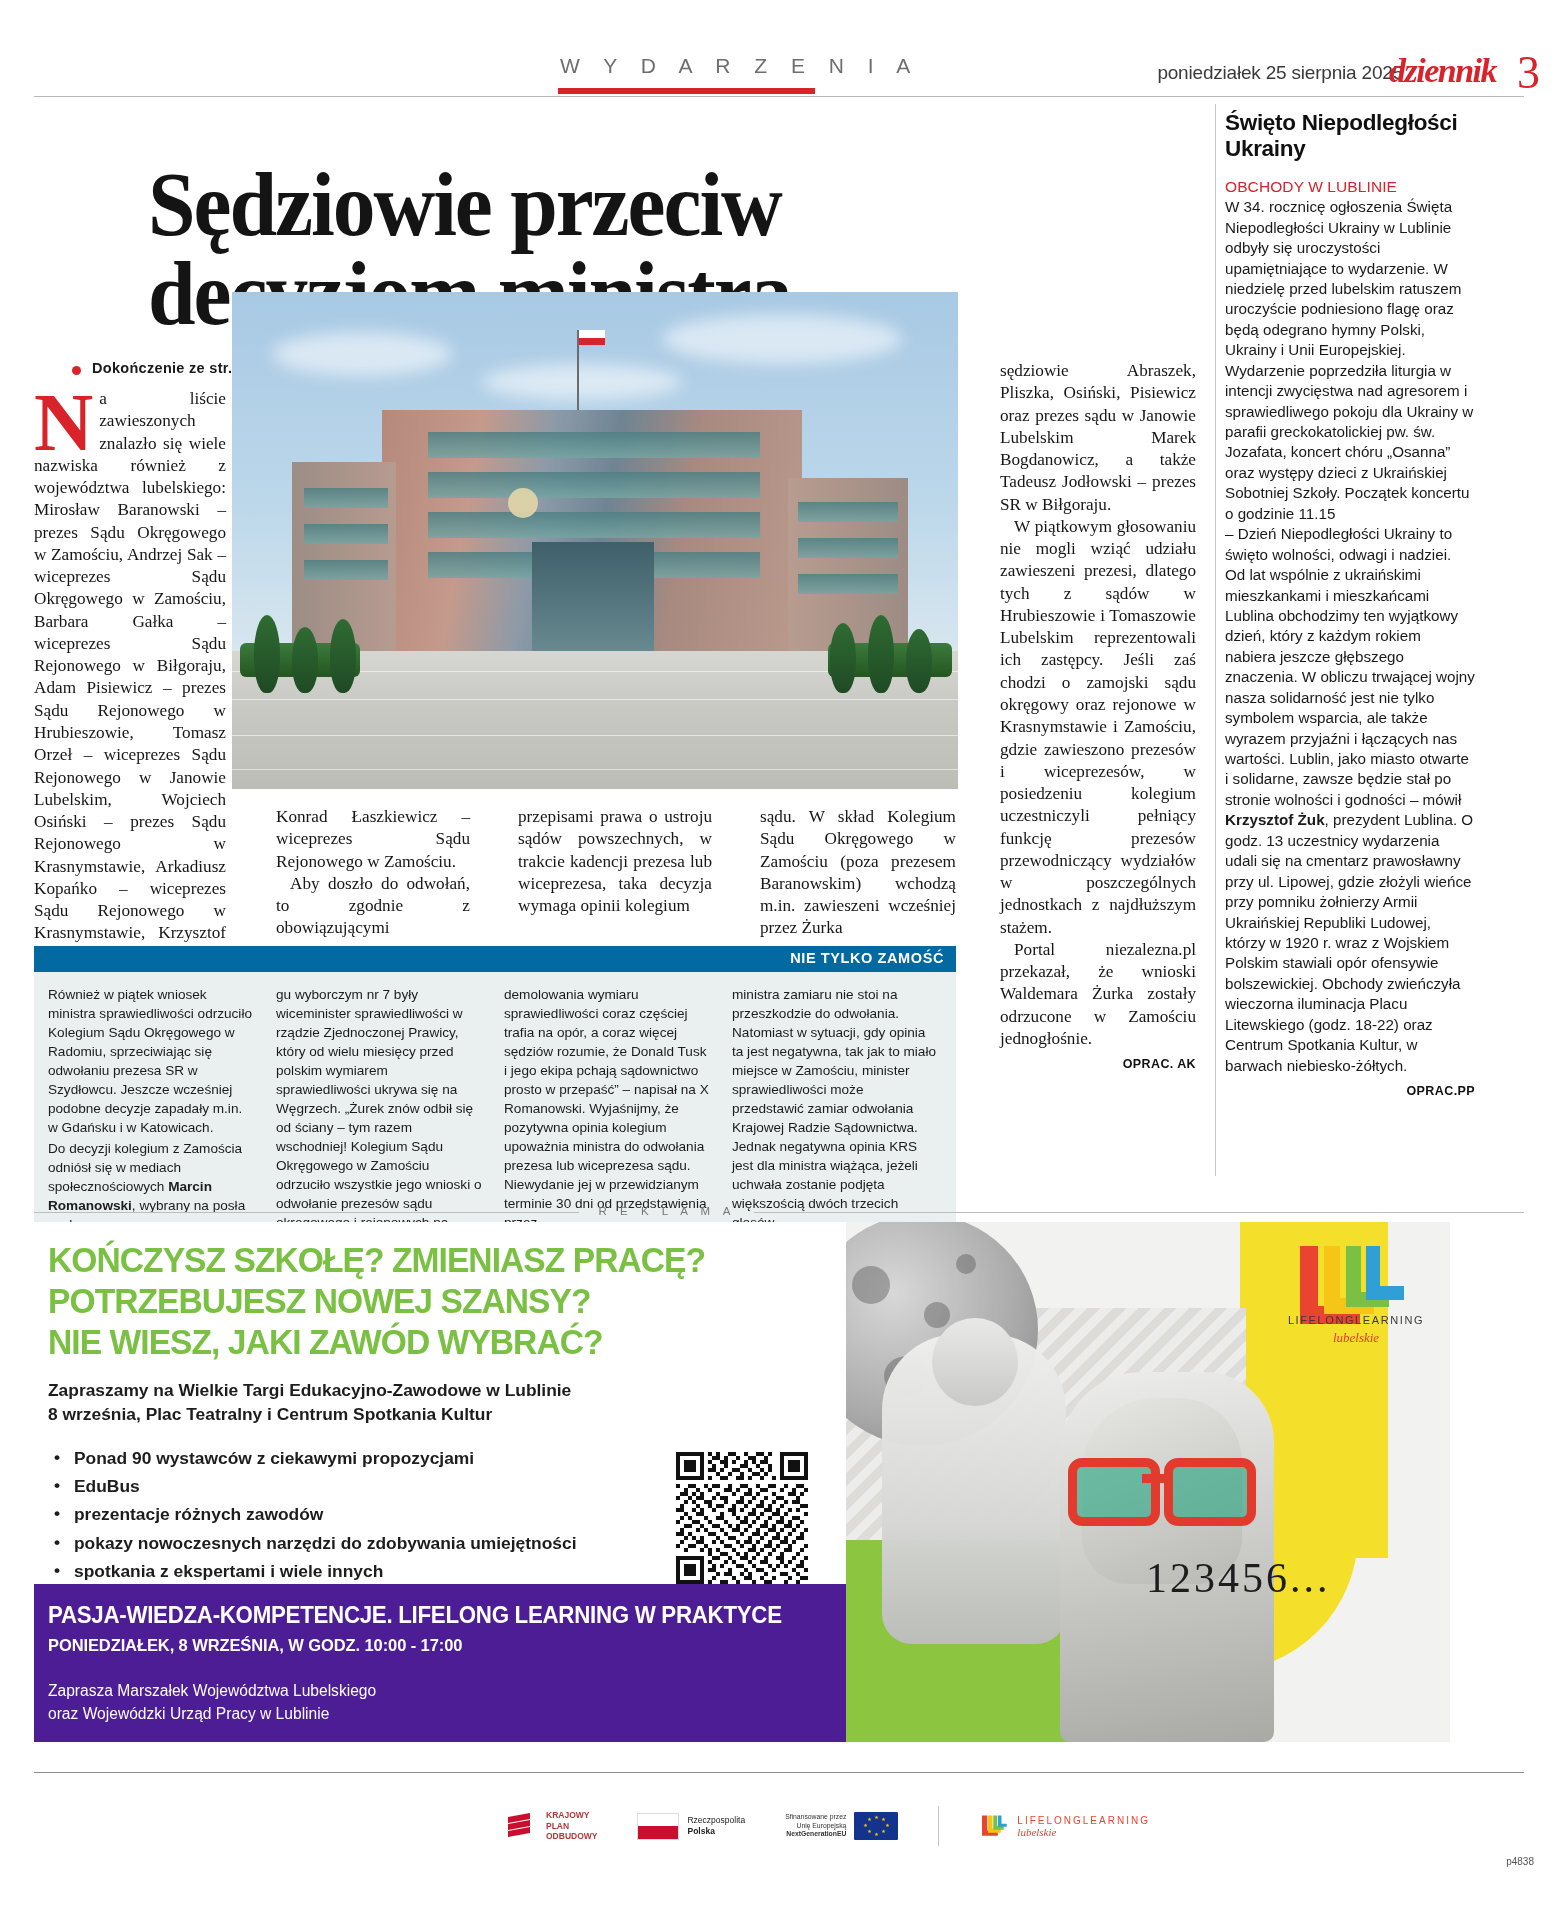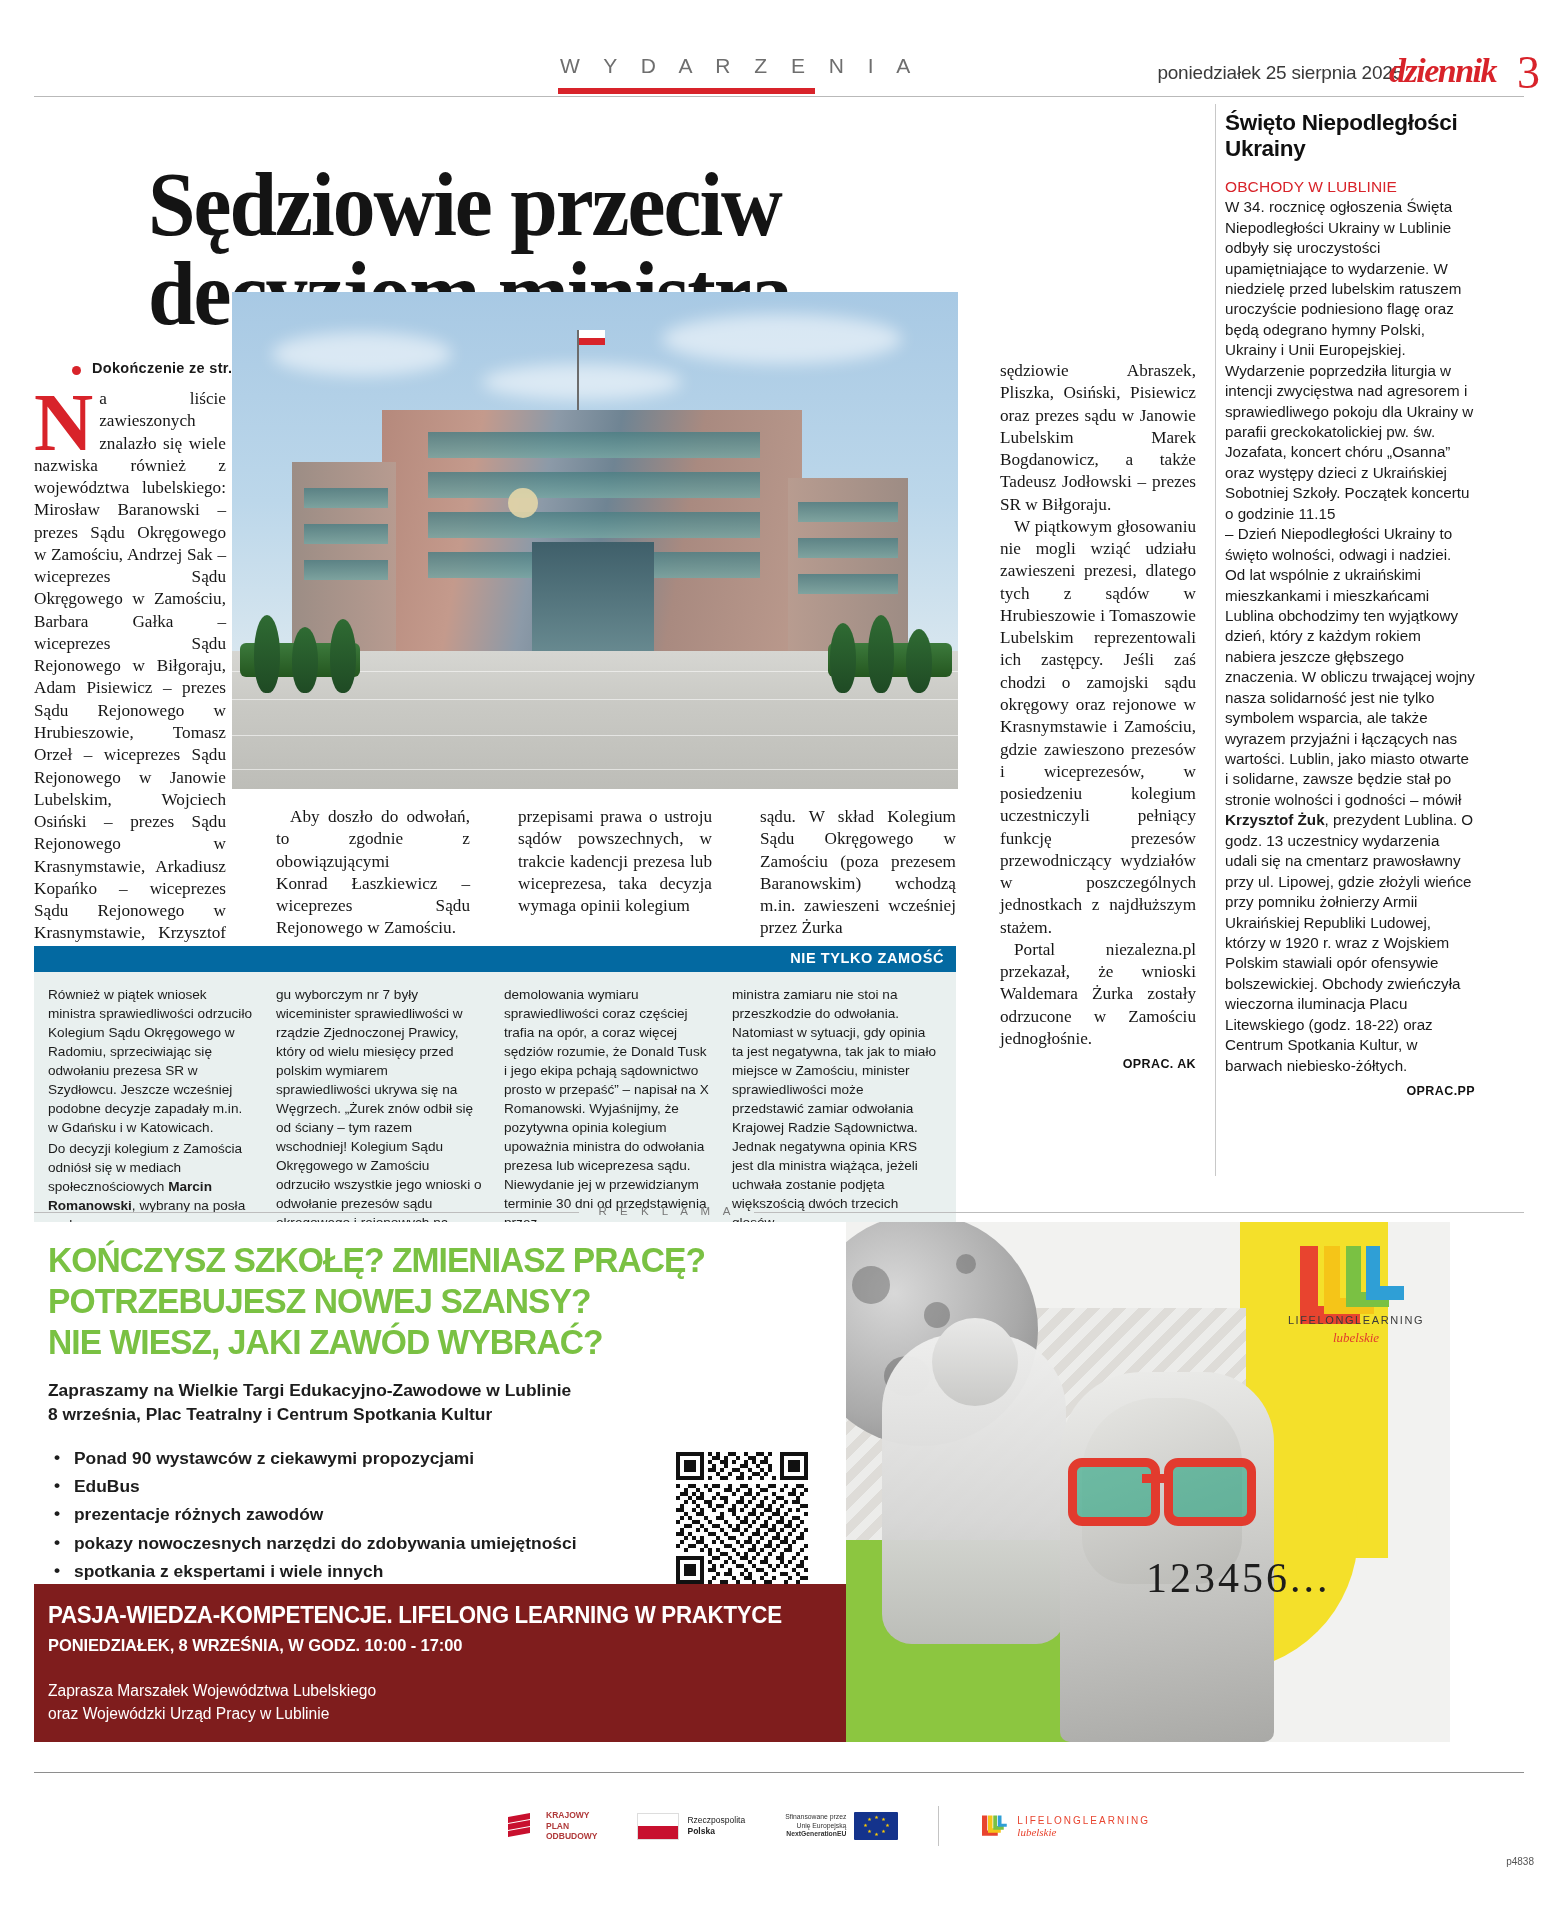--- a/index.html
+++ b/index.html
@@ -184,21 +184,21 @@
   }
   .ad-list{
     position:absolute;left:16px;top:222px;width:640px;margin:0;padding:0;list-style:none;
     font-family:"Liberation Sans", sans-serif;font-weight:bold;
     font-size:17.4px;line-height:1.62;color:#1d1d1d;
   }
   .ad-list li{position:relative;padding-left:24px;}
   .ad-list li:before{content:"•";position:absolute;left:4px;top:-1px;color:#1d1d1d;}
 
   .ad-green{
-    position:absolute;left:0;top:362px;width:812px;height:158px;background:#7f1d1d;
+    position:absolute;left:0;top:362px;width:812px;height:158px;background:#4c1d95;
   }
   .ad-green-t1{
     position:absolute;left:14px;top:18px;width:780px;
     font-family:"Liberation Sans", sans-serif;font-weight:bold;font-size:23px;
     color:#ffffff;letter-spacing:-0.3px;transform:scaleX(0.97);transform-origin:left top;
   }
   .ad-green-t2{
     position:absolute;left:14px;top:52px;
     font-family:"Liberation Sans", sans-serif;font-weight:bold;font-size:16.5px;
     color:#ffffff;letter-spacing:-0.1px;
@@ -326,22 +326,22 @@
     <div class="ph-tree" style="left:598px;height:70px;"></div>
     <div class="ph-tree" style="left:636px;"></div>
     <div class="ph-tree" style="left:674px;height:64px;"></div>
   </div>
 
   <div class="art-col col1">
     <span class="dropcap">N</span><span>a liście zawieszonych znalazło się wiele nazwiska również z województwa lubelskiego: Mirosław Baranowski – prezes Sądu Okręgowego w Zamościu, Andrzej Sak – wiceprezes Sądu Okręgowego w Zamościu, Barbara Gałka – wiceprezes Sądu Rejonowego w Biłgoraju, Adam Pisiewicz – prezes Sądu Rejonowego w Hrubieszowie, Tomasz Orzeł – wiceprezes Sądu Rejonowego w Janowie Lubelskim, Wojciech Osiński – prezes Sądu Rejonowego w Krasnymstawie, Arkadiusz Kopańko – wiceprezes Sądu Rejonowego w Krasnymstawie, Krzysztof Pliszka – prezes Sądu Rejonowego w Tomaszowie Lubelskim, Adam Abraszek – prezes Sądu Rejonowego w Zamościu,</span>
   </div>
 
   <div class="art-col col2">
+    <p style="margin:0;">Konrad Łaszkiewicz – wiceprezes Sądu Rejonowego w Zamościu.</p>
     <p style="margin:0;text-indent:14px;">Aby doszło do odwołań, to zgodnie z obowiązującymi</p>
-    <p style="margin:0;">Konrad Łaszkiewicz – wiceprezes Sądu Rejonowego w Zamościu.</p>
   </div>
 
   <div class="art-col col3">
     <p style="margin:0;">przepisami prawa o ustroju sądów powszechnych, w trakcie kadencji prezesa lub wiceprezesa, taka decyzja wymaga opinii kolegium</p>
   </div>
 
   <div class="art-col col4">
     <p style="margin:0;">sądu. W skład Kolegium Sądu Okręgowego w Zamościu (poza prezesem Baranowskim) wchodzą m.in. zawieszeni wcześniej przez Żurka</p>
   </div>
 

